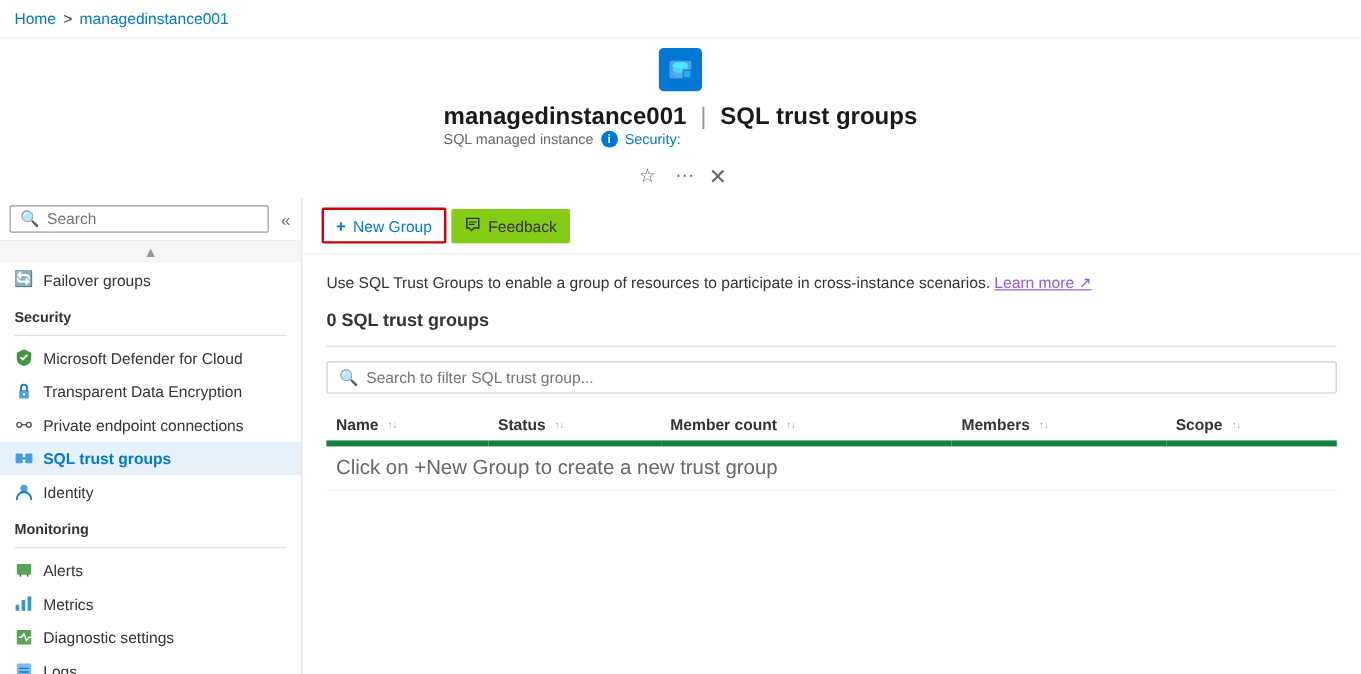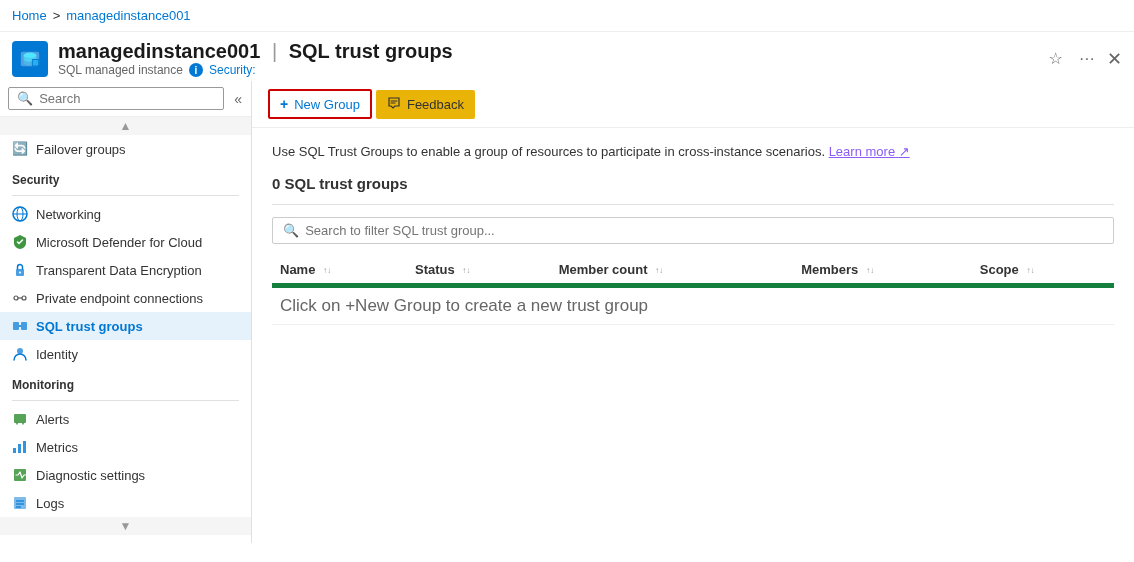--- a/index.html
+++ b/index.html
@@ -4,21 +4,21 @@
   <style>
     * { box-sizing: border-box; margin: 0; padding: 0; }
     body { font-family: 'Segoe UI', Arial, sans-serif; font-size: 13px; color: #333; background: #fff; overflow: hidden; }
 
     
     .top-bar { display: flex; align-items: center; padding: 8px 12px; border-bottom: 1px solid #eee; }
     .breadcrumb { display: flex; align-items: center; gap: 6px; font-size: 13px; }
     .breadcrumb a { color: #0078d4; text-decoration: none; }
 
     
-    .page-header { display: flex; align-items: center; padding: 8px 12px 4px 12px; gap: 10px; }
+    .page-header { display: flex; align-items: center; padding: 8px 12px 4px 12px; gap: 10px; flex-direction: column; }
     .resource-icon { width: 36px; height: 36px; background: #0078d4; border-radius: 4px; display: flex; align-items: center; justify-content: center; }
     .resource-icon svg { width: 22px; height: 22px; }
     .header-title-block { flex: 1; }
     .header-title { font-size: 20px; font-weight: 600; color: #1a1a1a; }
     .header-subtitle { font-size: 12px; color: #666; display: flex; align-items: center; gap: 6px; }
     .header-subtitle .directory-label { color: #0078d4; font-size: 12px; }
     .header-actions { display: flex; align-items: center; gap: 8px; }
     .icon-btn { background: none; border: none; cursor: pointer; color: #666; font-size: 16px; padding: 4px; }
     .close-btn { font-size: 18px; color: #666; cursor: pointer; background: none; border: none; }
 
@@ -40,21 +40,21 @@
     .sidebar-section-label { font-size: 12px; font-weight: 700; color: #333; padding: 10px 12px 4px 12px; text-transform: none; }
     .sidebar-divider { border: none; border-top: 1px solid #e0e0e0; margin: 4px 12px; }
 
     
     .content-area { flex: 1; display: flex; flex-direction: column; overflow: hidden; }
 
     
     .content-toolbar { display: flex; align-items: center; gap: 4px; padding: 8px 16px; border-bottom: 1px solid #eee; }
     .toolbar-btn { display: flex; align-items: center; gap: 6px; padding: 5px 10px; font-size: 13px; cursor: pointer; background: #fff; border: 1px solid #0078d4; color: #0078d4; border-radius: 2px; }
     .toolbar-btn.new-group { border: 2px solid #cc0000; }
-    .toolbar-btn-plain { display: flex; align-items: center; gap: 6px; padding: 5px 10px; font-size: 13px; cursor: pointer; background: #eab308; border: 1px solid transparent; color: #333; border-radius: 2px; }
+    .toolbar-btn-plain { display: flex; align-items: center; gap: 6px; padding: 5px 10px; font-size: 13px; cursor: pointer; background: #84cc16; border: 1px solid transparent; color: #333; border-radius: 2px; }
 
     
     .content-main { padding: 16px 20px; flex: 1; overflow-y: auto; }
     .content-description { font-size: 13px; color: #333; margin-bottom: 16px; }
     .content-description a { color: #8b5cf6; }
     .content-count { font-size: 15px; font-weight: 700; margin-bottom: 12px; }
     .divider-line { border: none; border-top: 1px solid #e0e0e0; margin-bottom: 12px; }
 
     .filter-bar { display: flex; align-items: center; border: 1px solid #ccc; border-radius: 2px; padding: 5px 10px; gap: 6px; margin-bottom: 12px; background: #fff; }
     .filter-bar input { border: none; outline: none; font-size: 13px; flex: 1; color: #333; }
@@ -138,30 +138,20 @@
       <div class="scroll-indicator">▲</div>
 
       <div class="sidebar-item">
         <span class="item-icon icon-failover">🔄</span>
         <span>Failover groups</span>
       </div>
 
       <div class="sidebar-section-label">Security</div>
       <hr class="sidebar-divider">
 
-      <div class="sidebar-item">
-        <span class="item-icon icon-network">
-          <svg width="16" height="16" viewBox="0 0 16 16" fill="none">
-              <circle cx="8" cy="8" r="7" stroke="#0078d4" stroke-width="1.5"></circle>
-              <ellipse cx="8" cy="8" rx="3" ry="7" stroke="#0078d4" stroke-width="1"></ellipse>
-              <line x1="1" y1="8" x2="15" y2="8" stroke="#0078d4" stroke-width="1"></line>
-            </svg>
-        </span>
-        <span>Networking</span>
-      </div>
 
       <div class="sidebar-item">
         <span class="item-icon icon-shield">
           <svg width="16" height="16" viewBox="0 0 16 16" fill="none">
               <path d="M8 1L2 4v5c0 3 2.5 5.5 6 6 3.5-.5 6-3 6-6V4L8 1z" fill="#107c10" fill-opacity="0.8"></path>
               <path d="M5.5 8l1.5 1.5 3.5-3.5" stroke="white" stroke-width="1.5" stroke-linecap="round"></path>
             </svg>
         </span>
         <span>Microsoft Defender for Cloud</span>
       </div>

